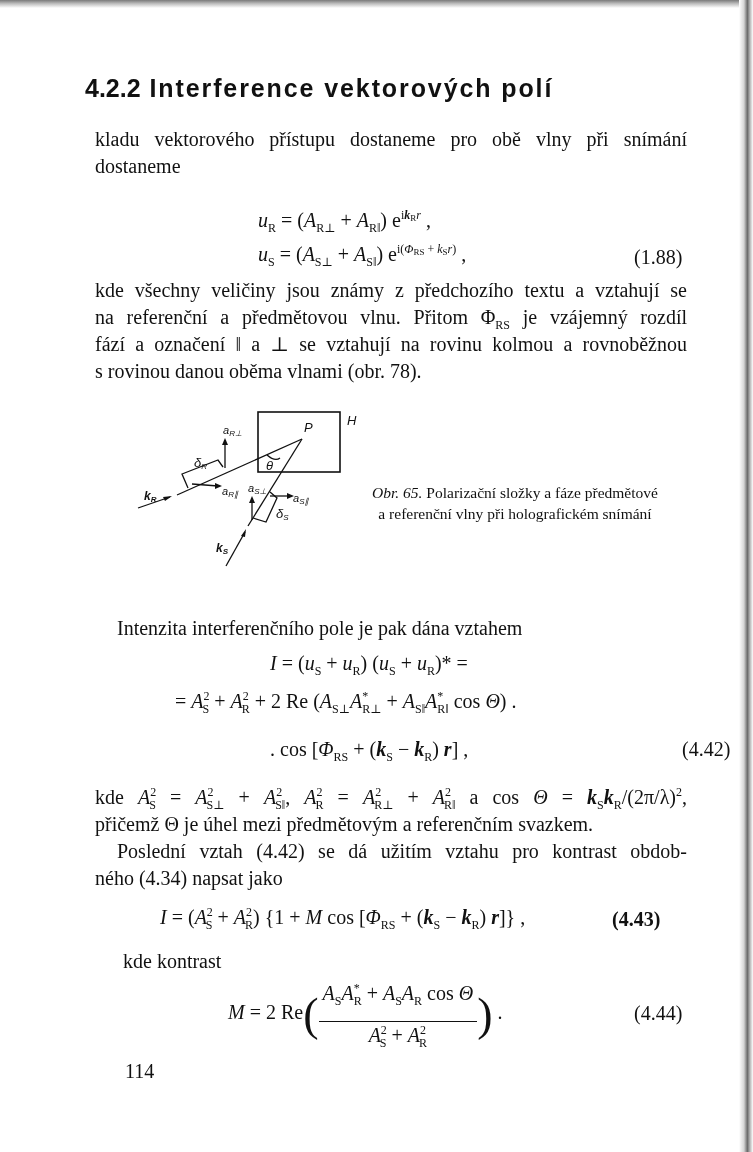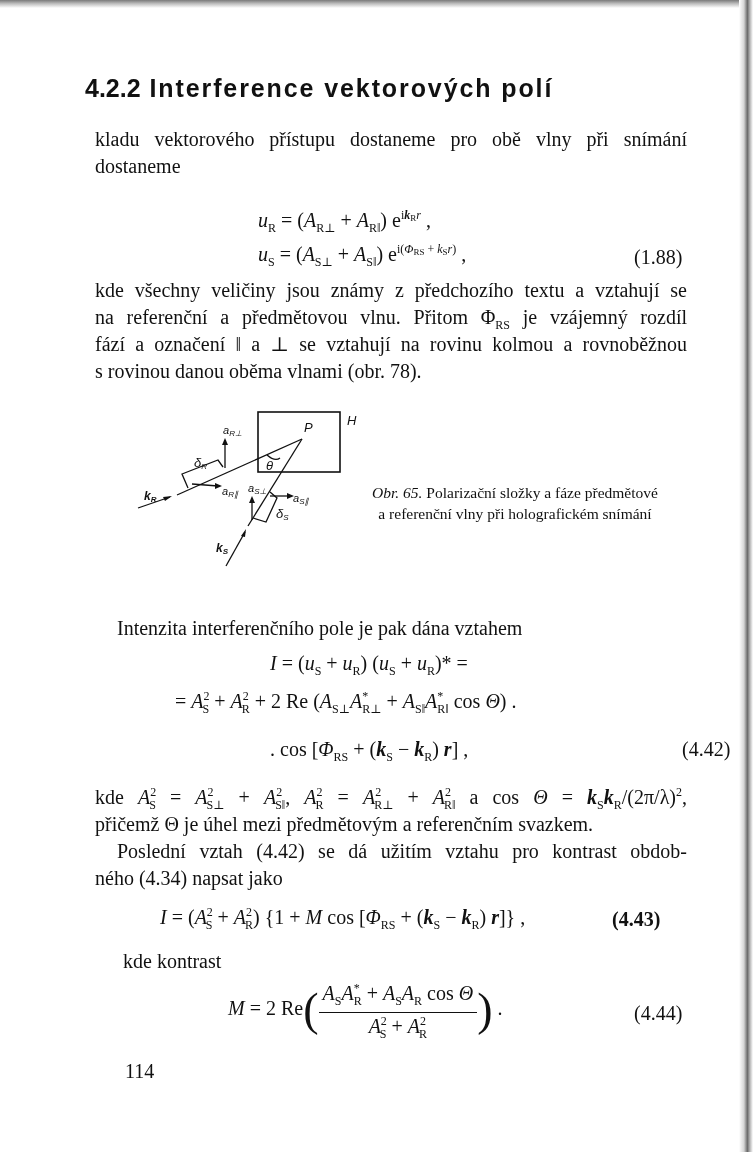--- a/index.html
+++ b/index.html
@@ -32,21 +32,21 @@
   .eqnum { font-size:20px; white-space:nowrap; }
   i, .it { font-style:italic; }
   sub, sup { font-size:12px; line-height:0;text-align:right; }
   sub { vertical-align:-5px; }
   sup { vertical-align:8px; }
   .caption {
     left:370px; top:482px; width:290px; font-size:15.5px; line-height:21px; text-align:center;
   }
   .page-num { left:88px; top:1060px; font-size:20px;margin-left:37px; }
   .frac { display:inline-block; vertical-align:middle; text-align:center; }
-  .frac .top { display:block; padding:0 4px 7px; border-bottom:1px solid #111; }
+  .frac .top { display:block; padding:0 4px 16px; border-bottom:1px solid #111; }
   .frac .bot { display:block; padding:2px 4px 0; }
   .bigparen { font-size:46px; vertical-align:middle; font-weight:100; line-height:1; }
 </style>
 </head>
 <body>
 
 <div class="scan-top"></div>
 <div class="scan-right"></div>
 
 <div class="abs heading">

